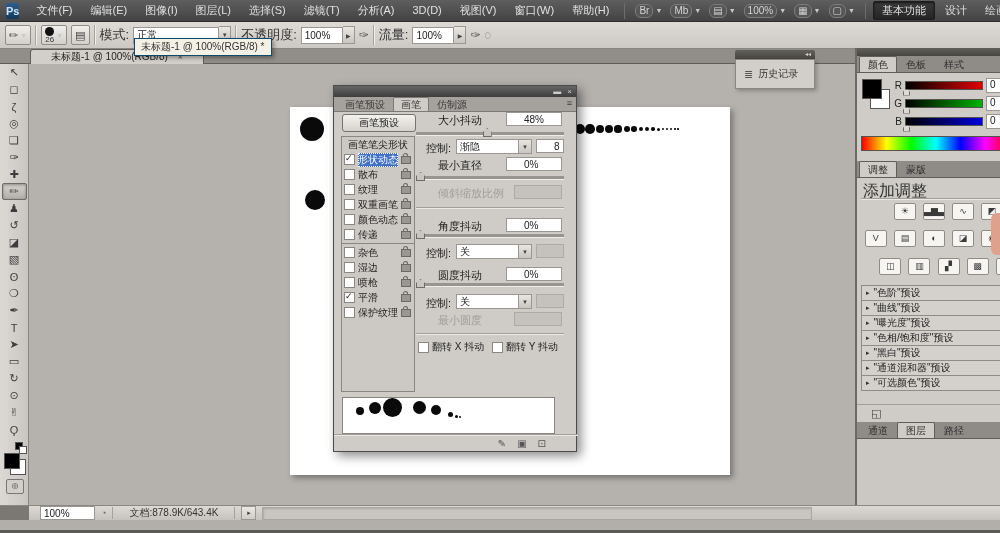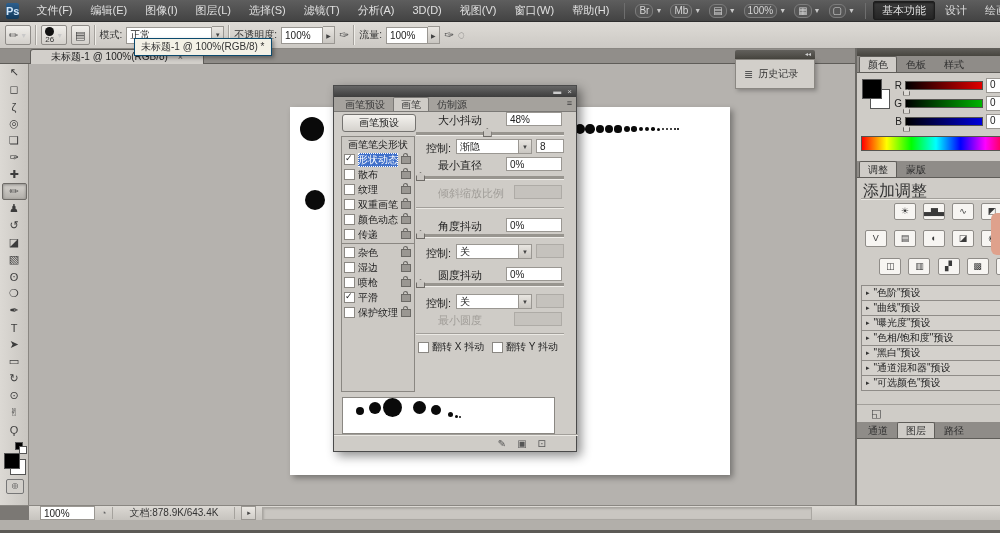--- a/index.html
+++ b/index.html
@@ -27,21 +27,21 @@
     background:linear-gradient(#dedbd6,#ccc9c4);border-bottom:1px solid #8a8782;
     display:flex;align-items:center;gap:4px;padding-left:5px;box-sizing:border-box;}
   .osep{width:1px;height:20px;background:#a5a29d;border-right:1px solid #f0eee9;}
   .obtn{height:18px;border:1px solid #8f8c88;border-radius:2px;background:linear-gradient(#f0eeea,#d3d0cb);
     display:inline-flex;align-items:center;padding:0 3px;font-size:11px;color:#444;gap:2px;}
   .field{background:#fff;border:1px solid #9a9792;height:14px;font-size:10px;
     display:inline-flex;align-items:center;padding:0 3px;color:#222;}
   .spin{width:11px;height:16px;border:1px solid #9a9792;border-left:none;
     background:linear-gradient(#e9e6e1,#c9c6c1);font-size:6px;color:#444;
     display:inline-flex;align-items:center;justify-content:center;}
-  .olabel{font-size:10px;color:#333;white-space:nowrap;}
+  .olabel{font-size:13px;color:#333;white-space:nowrap;}
   .brushdot{width:9px;height:9px;border-radius:50%;background:#111;}
   .sz26{font-size:8px;color:#333;line-height:7px;}
   
   .tooltip{position:absolute;left:134px;top:38px;z-index:60;background:#f3f1e6;
     border:1px solid #0c4a6e;font-size:10px;padding:1px 6px;color:#333;box-shadow:2px 2px 4px rgba(0,0,0,.35);white-space:nowrap;}
   
   .tabbar{position:absolute;left:0;top:49px;width:1000px;height:15px;background:#918e8a;border-bottom:1px solid #5f5d59;box-sizing:border-box;}
   .doctab{position:absolute;left:30px;top:0;height:15px;background:#d2cfca;border:1px solid #5f5d59;border-bottom:none;
     border-radius:3px 3px 0 0;font-size:10px;display:flex;align-items:center;padding:0 20px;gap:6px;box-sizing:border-box;color:#222;}
   .doctab .x{font-size:9px;color:#555;}
@@ -84,21 +84,21 @@
   .cb{width:9px;height:9px;border:1px solid #8a8782;background:#fff;flex:0 0 auto;position:relative;}
   .cb.checked::after{content:"✓";position:absolute;left:0;top:-2px;font-size:9px;color:#222;}
   .lbl{flex:1;white-space:nowrap;overflow:hidden;}
   .lrow .lbl.sel{background:#3f6fc9;color:#fff;outline:1px dotted #fff;outline-offset:-1px;}
   .lock{position:relative;width:8px;height:6px;background:#9a9792;border:1px solid #6b6965;margin-right:3px;flex:0 0 auto;}
   .lock::before{content:"";position:absolute;top:-4px;left:1px;width:3px;height:3px;border:1px solid #6b6965;border-bottom:none;border-radius:3px 3px 0 0;}
   .ldiv{height:1px;background:#8a8782;margin:1px 0;}
   .ctl-label{position:absolute;font-size:11px;color:#1e1e1e;white-space:nowrap;}
   .ctl-label.dis{color:#a09d98;}
   .vbox{position:absolute;background:#fff;border:1px solid #9a9792;height:14px;font-size:10px;
-    display:flex;align-items:center;padding-left:3px;box-sizing:border-box;color:#222;}
+    display:flex;align-items:center;padding-left:17px;box-sizing:border-box;color:#222;}
   .vbox.dis{background:#c5c2bd;border-color:#aeaba6;}
   .track{position:absolute;height:3px;background:#98958f;box-shadow:0 1px 0 #efede9;}
   .thumb{position:absolute;top:-4px;width:9px;height:9px;background:#c9c6c1;
     clip-path:polygon(50% 0,100% 45%,100% 100%,0 100%,0 45%);box-shadow:inset 0 0 0 1px #6e6b67;}
   .ddown{position:absolute;height:15px;background:#fff;border:1px solid #9a9792;box-sizing:border-box;
     font-size:10px;display:flex;align-items:center;padding-left:3px;color:#222;}
   .ddown .arr{margin-left:auto;width:12px;height:13px;background:linear-gradient(#e9e6e1,#c9c6c1);
     border-left:1px solid #9a9792;font-size:6px;display:flex;align-items:center;justify-content:center;color:#444;}
   .hdiv{position:absolute;height:0;border-top:1px solid #a29f9a;border-bottom:1px solid #ebe9e4;}
   .flip{position:absolute;display:flex;align-items:center;gap:3px;font-size:10px;color:#222;}

